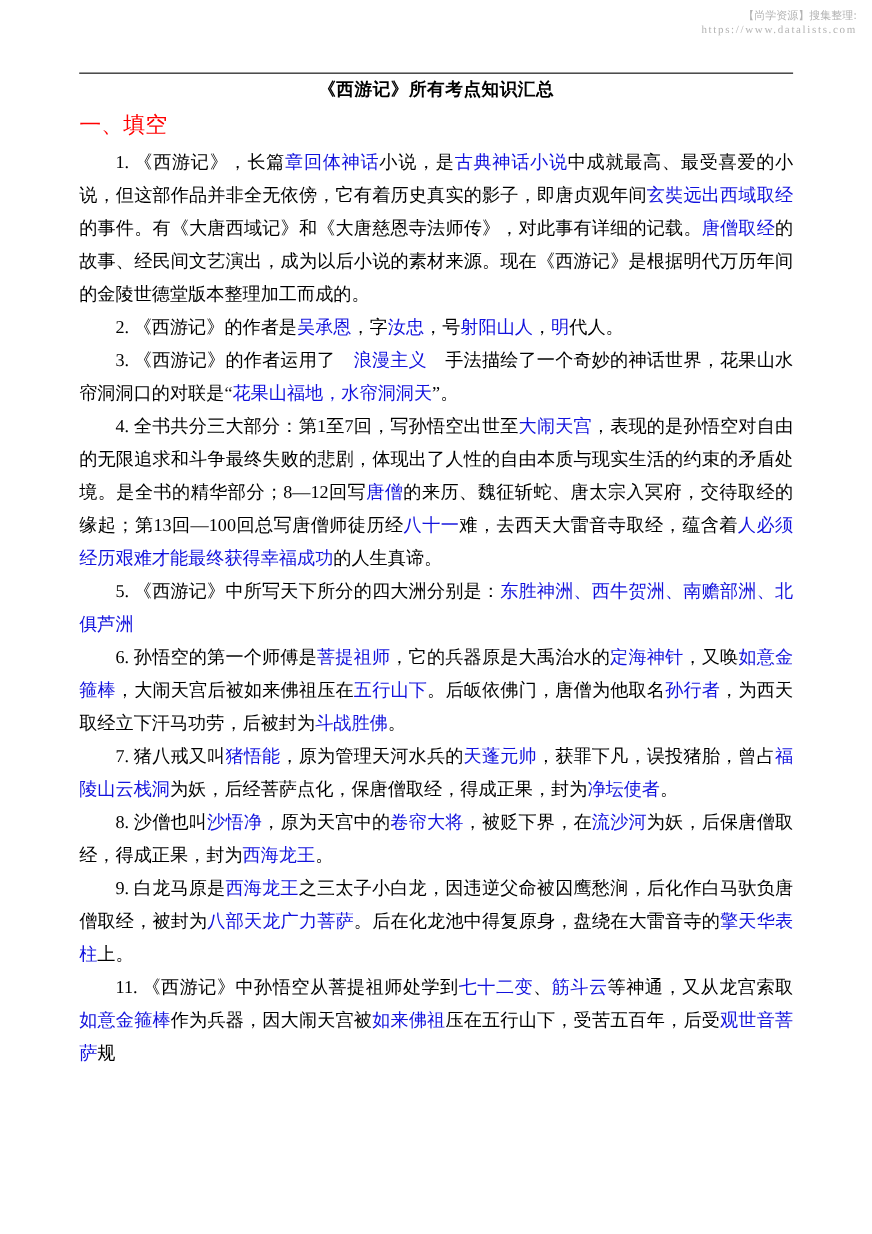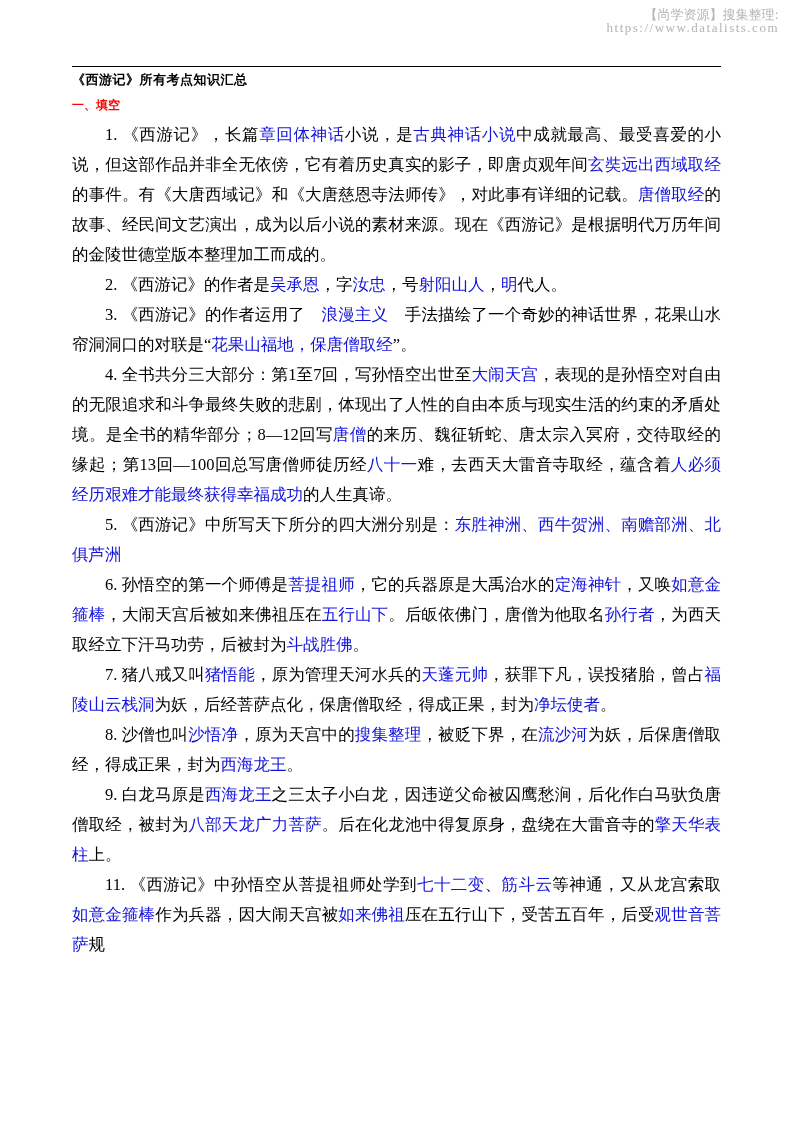--- a/index.html
+++ b/index.html
@@ -19,43 +19,43 @@
     color: #000000;
     overflow: hidden;
   }
   .watermark {
     position: absolute;
     top: 8px;
     right: 14px;
     text-align: right;
     color: var(--wm-gray, #b3b3b3);
     font-family: "DejaVu Sans", sans-serif;
-    font-size: 13px;
+    font-size: 10px;
     line-height: 13px;
   }
   .watermark .wm-url {
     font-family: Liberation Serif, serif;
     letter-spacing: 1.5px;
   }
   .top-rule {
     border: none;
     border-top: 1.5px solid #000000;
     margin: 0 0 4px 0;
   }
   .title {
     margin: 4px 0 8px 0;
-    font-size: 13px;
+    font-size: 16px;
     font-weight: bold;
-    text-align: left;
+    text-align: center;
     letter-spacing: 0.5px;
   }
   .section-heading {
     margin: 8px 0 6px 0;
-    font-size: 12px;
-    font-weight: bold;
+    font-size: 20px;
+    font-weight: normal;
     color: var(--accent-red, #ff0000);
   }
   .para {
     margin: 0;
     font-size: 16.5px;
     line-height: 30px;
     text-align: justify;
     text-indent: 2em;
     word-break: break-all;
   }
@@ -77,23 +77,23 @@
 
   <hr class="top-rule">
 
   <h1 class="title">《西游记》所有考点知识汇总</h1>
 
   <h2 class="section-heading">一、填空</h2>
 
   <div id="content">
       <p class="para"><span class="seg">1. 《西游记》，长篇</span><span class="seg link">章回体神话</span><span class="seg">小说，是</span><span class="seg link">古典神话小说</span><span class="seg">中成就最高、最受喜爱的小说，但这部作品并非全无依傍，它有着历史真实的影子，即唐贞观年间</span><span class="seg link">玄奘远出西域取经</span><span class="seg">的事件。有《大唐西域记》和《大唐慈恩寺法师传》，对此事有详细的记载。</span><span class="seg link">唐僧取经</span><span class="seg">的故事、经民间文艺演出，成为以后小说的素材来源。现在《西游记》是根据明代万历年间的金陵世德堂版本整理加工而成的。</span></p>
       <p class="para"><span class="seg">2. 《西游记》的作者是</span><span class="seg link">吴承恩</span><span class="seg">，字</span><span class="seg link">汝忠</span><span class="seg">，号</span><span class="seg link">射阳山人</span><span class="seg">，</span><span class="seg link">明</span><span class="seg">代人。</span></p>
-      <p class="para"><span class="seg">3. 《西游记》的作者运用了</span><span class="seg link">　浪漫主义　</span><span class="seg">手法描绘了一个奇妙的神话世界，花果山水帘洞洞口的对联是“</span><span class="seg link">花果山福地，保唐僧取经</span><span class="seg">”。</span></p>
+      <p class="para"><span class="seg">3. 《西游记》的作者运用了</span><span class="seg link">　浪漫主义　</span><span class="seg">手法描绘了一个奇妙的神话世界，花果山水帘洞洞口的对联是“</span><span class="seg link">花果山福地，水帘洞洞天</span><span class="seg">”。</span></p>
       <p class="para"><span class="seg">4. 全书共分三大部分：第1至7回，写孙悟空出世至</span><span class="seg link">大闹天宫</span><span class="seg">，表现的是孙悟空对自由的无限追求和斗争最终失败的悲剧，体现出了人性的自由本质与现实生活的约束的矛盾处境。是全书的精华部分；8—12回写</span><span class="seg link">唐僧</span><span class="seg">的来历、魏征斩蛇、唐太宗入冥府，交待取经的缘起；第13回—100回总写唐僧师徒历经</span><span class="seg link">八十一</span><span class="seg">难，去西天大雷音寺取经，蕴含着</span><span class="seg link">人必须经历艰难才能最终获得幸福成功</span><span class="seg">的人生真谛。</span></p>
       <p class="para"><span class="seg">5. 《西游记》中所写天下所分的四大洲分别是：</span><span class="seg link">东胜神洲、西牛贺洲、南赡部洲、北俱芦洲</span></p>
       <p class="para"><span class="seg">6. 孙悟空的第一个师傅是</span><span class="seg link">菩提祖师</span><span class="seg">，它的兵器原是大禹治水的</span><span class="seg link">定海神针</span><span class="seg">，又唤</span><span class="seg link">如意金箍棒</span><span class="seg">，大闹天宫后被如来佛祖压在</span><span class="seg link">五行山下</span><span class="seg">。后皈依佛门，唐僧为他取名</span><span class="seg link">孙行者</span><span class="seg">，为西天取经立下汗马功劳，后被封为</span><span class="seg link">斗战胜佛</span><span class="seg">。</span></p>
       <p class="para"><span class="seg">7. 猪八戒又叫</span><span class="seg link">猪悟能</span><span class="seg">，原为管理天河水兵的</span><span class="seg link">天蓬元帅</span><span class="seg">，获罪下凡，误投猪胎，曾占</span><span class="seg link">福陵山云栈洞</span><span class="seg">为妖，后经菩萨点化，保唐僧取经，得成正果，封为</span><span class="seg link">净坛使者</span><span class="seg">。</span></p>
-      <p class="para"><span class="seg">8. 沙僧也叫</span><span class="seg link">沙悟净</span><span class="seg">，原为天宫中的</span><span class="seg link">搜集整理</span><span class="seg">，被贬下界，在</span><span class="seg link">流沙河</span><span class="seg">为妖，后保唐僧取经，得成正果，封为</span><span class="seg link">西海龙王</span><span class="seg">。</span></p>
+      <p class="para"><span class="seg">8. 沙僧也叫</span><span class="seg link">沙悟净</span><span class="seg">，原为天宫中的</span><span class="seg link">卷帘大将</span><span class="seg">，被贬下界，在</span><span class="seg link">流沙河</span><span class="seg">为妖，后保唐僧取经，得成正果，封为</span><span class="seg link">西海龙王</span><span class="seg">。</span></p>
       <p class="para"><span class="seg">9. 白龙马原是</span><span class="seg link">西海龙王</span><span class="seg">之三太子小白龙，因违逆父命被囚鹰愁涧，后化作白马驮负唐僧取经，被封为</span><span class="seg link">八部天龙广力菩萨</span><span class="seg">。后在化龙池中得复原身，盘绕在大雷音寺的</span><span class="seg link">擎天华表柱</span><span class="seg">上。</span></p>
       <p class="para"><span class="seg">11. 《西游记》中孙悟空从菩提祖师处学到</span><span class="seg link">七十二变</span><span class="seg">、</span><span class="seg link">筋斗云</span><span class="seg">等神通，又从龙宫索取</span><span class="seg link">如意金箍棒</span><span class="seg">作为兵器，因大闹天宫被</span><span class="seg link">如来佛祖</span><span class="seg">压在五行山下，受苦五百年，后受</span><span class="seg link">观世音菩萨</span><span class="seg">规</span></p>
     </div>
 
 </div>
 
 </body></html>

